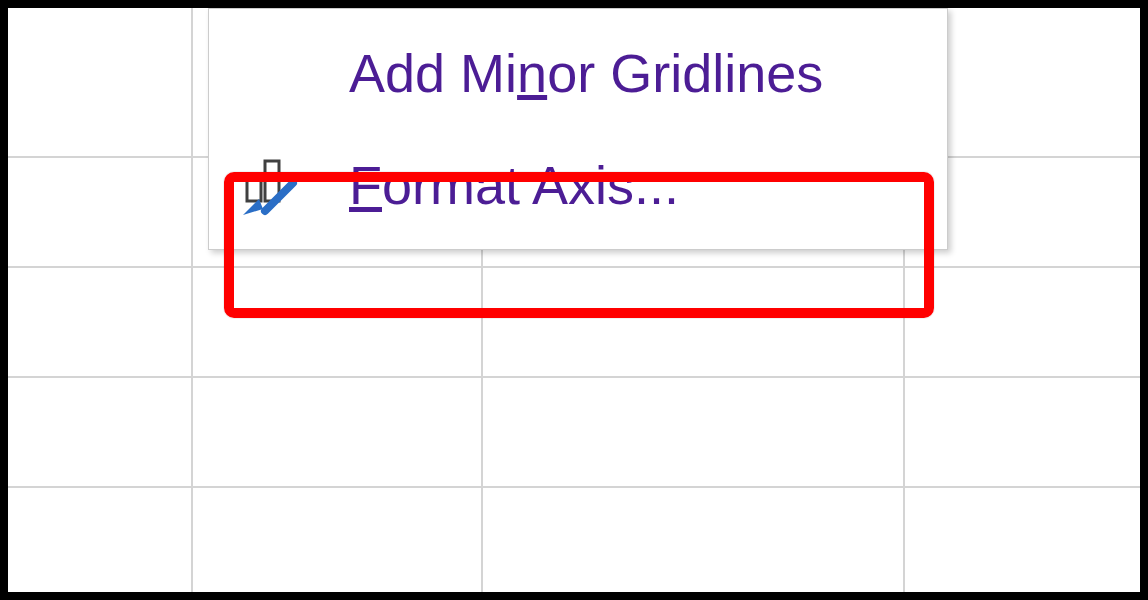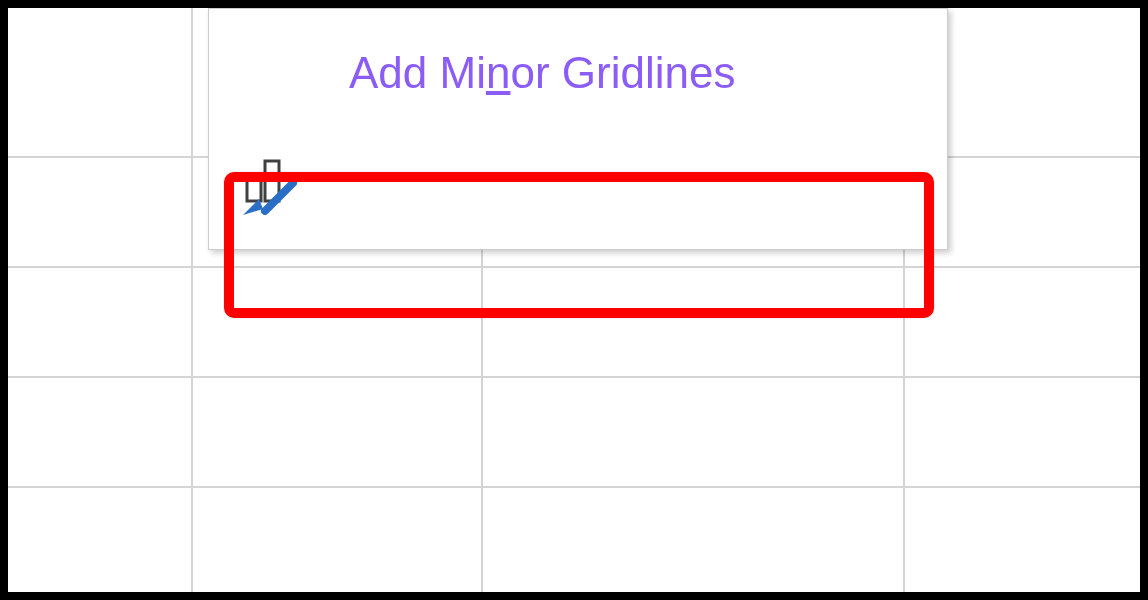--- a/index.html
+++ b/index.html
@@ -41,22 +41,22 @@
       background: #ffffff;
       border: 1px solid #cccccc;
       box-shadow: 3px 3px 6px rgba(0,0,0,0.2);
       padding-top: 8px;
       padding-bottom: 8px;
     }
     .menu-item {
       display: flex;
       align-items: center;
       height: 112px;
-      font-size: 44px;
-      color: #8b5cf6;
+      font-size: 54px;
+      color: #4c1d95;
       padding-left: 32px;
       cursor: default;
     }
     .icon-slot {
       width: 100px;
       display: flex;
       align-items: center;
       justify-content: flex-start;
     }
     .menu-label {
@@ -133,16 +133,19 @@
     <div class="icon-slot">
       <svg width="64" height="64" viewBox="0 0 64 64">
 
         <rect x="6" y="24" width="14" height="24" fill="none" stroke="#404040" stroke-width="3"></rect>
         <rect x="24" y="8" width="14" height="40" fill="none" stroke="#404040" stroke-width="3"></rect>
 
         <line x1="24" y1="58" x2="52" y2="30" stroke="#2a6ec6" stroke-width="8" stroke-linecap="round"></line>
         <polygon points="2,62 22,56 18,46" fill="#2a6ec6"></polygon>
       </svg>
     </div>
+    <div class="menu-label">
+      <span></span><span class="underline-letter">F</span><span>ormat Axis...</span>
+    </div>
   </div>
 </div>
 
 <div class="highlight highlight-box"></div>
 
 </body></html>

